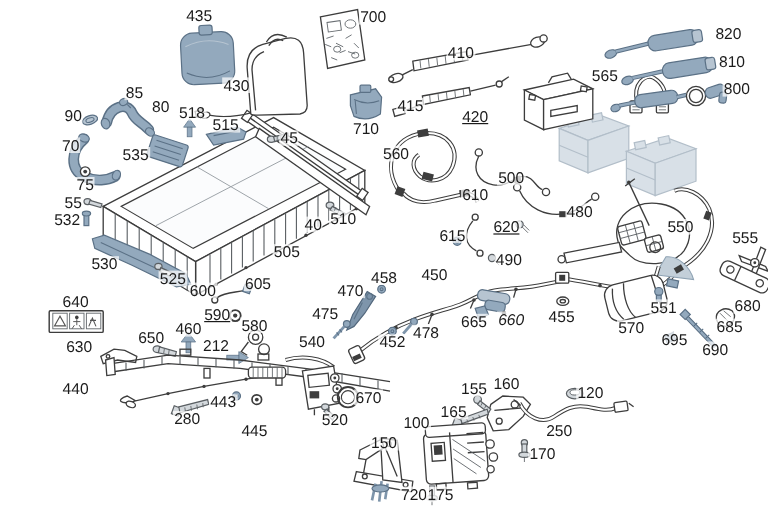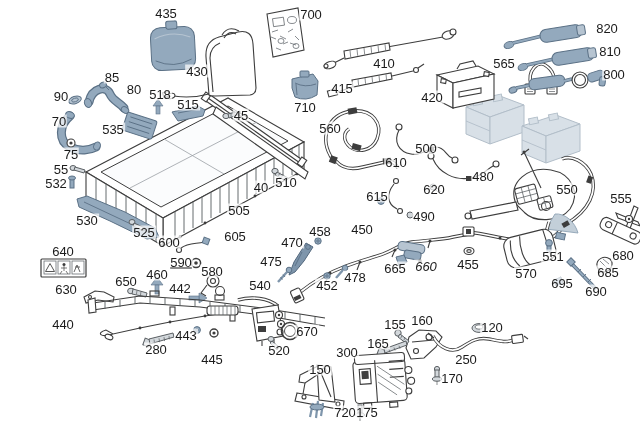--- a/index.html
+++ b/index.html
@@ -568,87 +568,87 @@
     <path class="ln" d="M428 333L434 338"></path>
     <rect class="lnf" x="512" y="335" width="11" height="8" rx="1" transform="rotate(-8 517 339)"></rect>
     <path class="ln" d="M524 336L528 339"></path>
   </g>
 </svg>
 
 <div id="labels">
     <div class="part-label" style="left: 166px; top: 13px;">435</div>
     <div class="part-label" style="left: 311px; top: 14px;">700</div>
     <div class="part-label" style="left: 607px; top: 28px;">820</div>
-    <div class="part-label" style="left: 384px; top: 44px; margin-top: 19px;">410</div>
+    <div class="part-label" style="left: 384px; top: 44px;">410</div>
     <div class="part-label" style="left: 610px; top: 51px;">810</div>
     <div class="part-label" style="left: 504px; top: 63px;">565</div>
     <div class="part-label" style="left: 197px; top: 71px;">430</div>
     <div class="part-label" style="left: 614px; top: 74px;">800</div>
     <div class="part-label" style="left: 112px; top: 77px;">85</div>
     <div class="part-label" style="left: 342px; top: 88px;">415</div>
     <div class="part-label" style="left: 134px; top: 89px;">80</div>
     <div class="part-label" style="left: 160px; top: 94px;">518</div>
     <div class="part-label" style="left: 61px; top: 96px;">90</div>
-    <div class="part-label" style="left: 432px; top: 97px;">420</div>
+    <div class="part-label" style="left: 396px; top: 97px; text-decoration: underline;">420</div>
     <div class="part-label" style="left: 188px; top: 104px;">515</div>
     <div class="part-label" style="left: 305px; top: 107px;">710</div>
     <div class="part-label" style="left: 241px; top: 115px;">45</div>
     <div class="part-label" style="left: 59px; top: 121px;">70</div>
     <div class="part-label" style="left: 330px; top: 128px;">560</div>
     <div class="part-label" style="left: 113px; top: 129px;">535</div>
     <div class="part-label" style="left: 426px; top: 148px;">500</div>
     <div class="part-label" style="left: 71px; top: 154px;">75</div>
     <div class="part-label" style="left: 61px; top: 169px;">55</div>
     <div class="part-label" style="left: 396px; top: 162px;">610</div>
     <div class="part-label" style="left: 483px; top: 176px;">480</div>
     <div class="part-label" style="left: 286px; top: 182px;">510</div>
     <div class="part-label" style="left: 56px; top: 183px;">532</div>
     <div class="part-label" style="left: 261px; top: 187px;">40</div>
     <div class="part-label" style="left: 567px; top: 189px;">550</div>
-    <div class="part-label" style="left: 434px; top: 189px;">620</div>
+    <div class="part-label" style="left: 422px; top: 189px; text-decoration: underline;">620</div>
     <div class="part-label" style="left: 377px; top: 196px;">615</div>
     <div class="part-label" style="left: 621px; top: 198px;">555</div>
     <div class="part-label" style="left: 239px; top: 210px; text-align: right;">505</div>
     <div class="part-label" style="left: 424px; top: 216px;">490</div>
     <div class="part-label" style="left: 87px; top: 220px;">530</div>
     <div class="part-label" style="left: 362px; top: 229px;">450</div>
     <div class="part-label" style="left: 320px; top: 231px;">458</div>
     <div class="part-label" style="left: 144px; top: 232px;">525</div>
-    <div class="part-label" style="left: 215px; top: 236px; margin-left: 20px;">605</div>
+    <div class="part-label" style="left: 215px; top: 236px;">605</div>
     <div class="part-label" style="left: 169px; top: 242px;">600</div>
     <div class="part-label" style="left: 292px; top: 242px;">470</div>
     <div class="part-label" style="left: 63px; top: 251px;">640</div>
     <div class="part-label" style="left: 623px; top: 255px;">680</div>
     <div class="part-label" style="left: 553px; top: 256px;">551</div>
     <div class="part-label" style="left: 271px; top: 261px;">475</div>
     <div class="part-label" style="left: 181px; top: 262px; text-decoration: underline;">590</div>
     <div class="part-label" style="left: 468px; top: 264px;">455</div>
     <div class="part-label" style="left: 426px; top: 266px; font-style: italic;">660</div>
     <div class="part-label" style="left: 395px; top: 268px;">665</div>
     <div class="part-label" style="left: 212px; top: 271px;">580</div>
     <div class="part-label" style="left: 608px; top: 272px;">685</div>
     <div class="part-label" style="left: 526px; top: 273px;">570</div>
     <div class="part-label" style="left: 157px; top: 274px;">460</div>
     <div class="part-label" style="left: 355px; top: 277px;">478</div>
     <div class="part-label" style="left: 126px; top: 281px;">650</div>
     <div class="part-label" style="left: 562px; top: 283px;">695</div>
     <div class="part-label" style="left: 260px; top: 285px;">540</div>
     <div class="part-label" style="left: 327px; top: 285px;">452</div>
-    <div class="part-label" style="left: 180px; top: 288px;">442</div>
+    <div class="part-label" style="left: 180px; top: 288px;">212</div>
     <div class="part-label" style="left: 66px; top: 289px;">630</div>
     <div class="part-label" style="left: 596px; top: 291px;">690</div>
     <div class="part-label" style="left: 63px; top: 324px;">440</div>
     <div class="part-label" style="left: 422px; top: 320px;">160</div>
     <div class="part-label" style="left: 395px; top: 324px;">155</div>
     <div class="part-label" style="left: 492px; top: 327px;">120</div>
     <div class="part-label" style="left: 307px; top: 331px;">670</div>
     <div class="part-label" style="left: 186px; top: 335px;">443</div>
     <div class="part-label" style="left: 212px; top: 359px;">445</div>
     <div class="part-label" style="left: 378px; top: 343px;">165</div>
     <div class="part-label" style="left: 156px; top: 349px;">280</div>
     <div class="part-label" style="left: 279px; top: 350px;">520</div>
-    <div class="part-label" style="left: 347px; top: 352px;">300</div>
+    <div class="part-label" style="left: 347px; top: 352px;">100</div>
     <div class="part-label" style="left: 466px; top: 359px;">250</div>
     <div class="part-label" style="left: 320px; top: 369px;">150</div>
     <div class="part-label" style="left: 452px; top: 378px;">170</div>
     <div class="part-label" style="left: 301px; top: 412px; margin-left: 44px;">720</div>
     <div class="part-label" style="left: 367px; top: 412px;">175</div>
   </div>
 
 </body></html>

